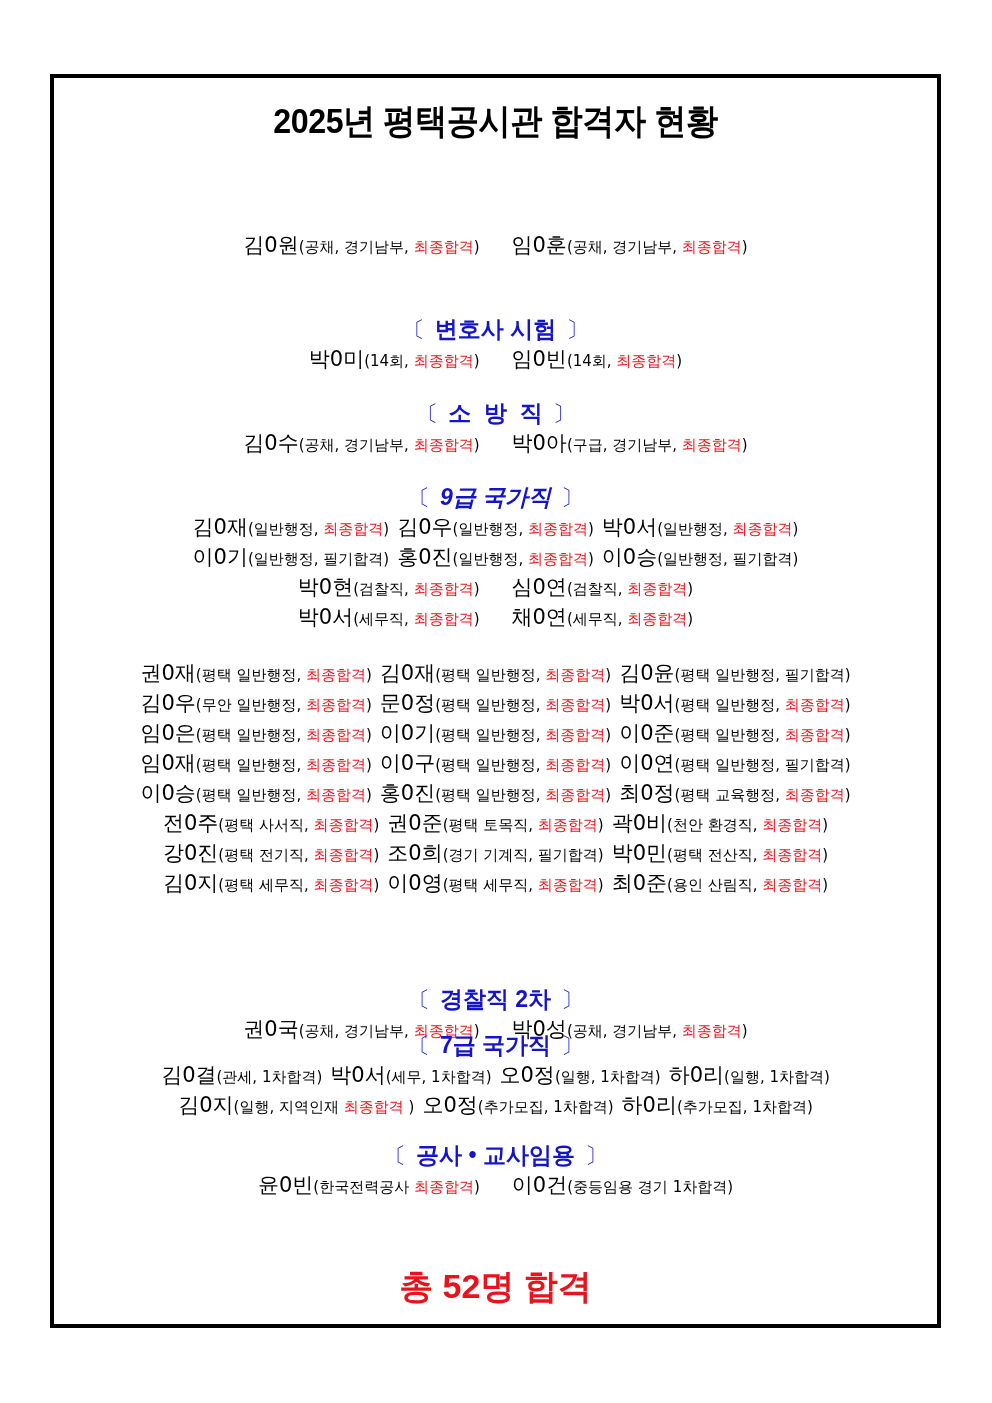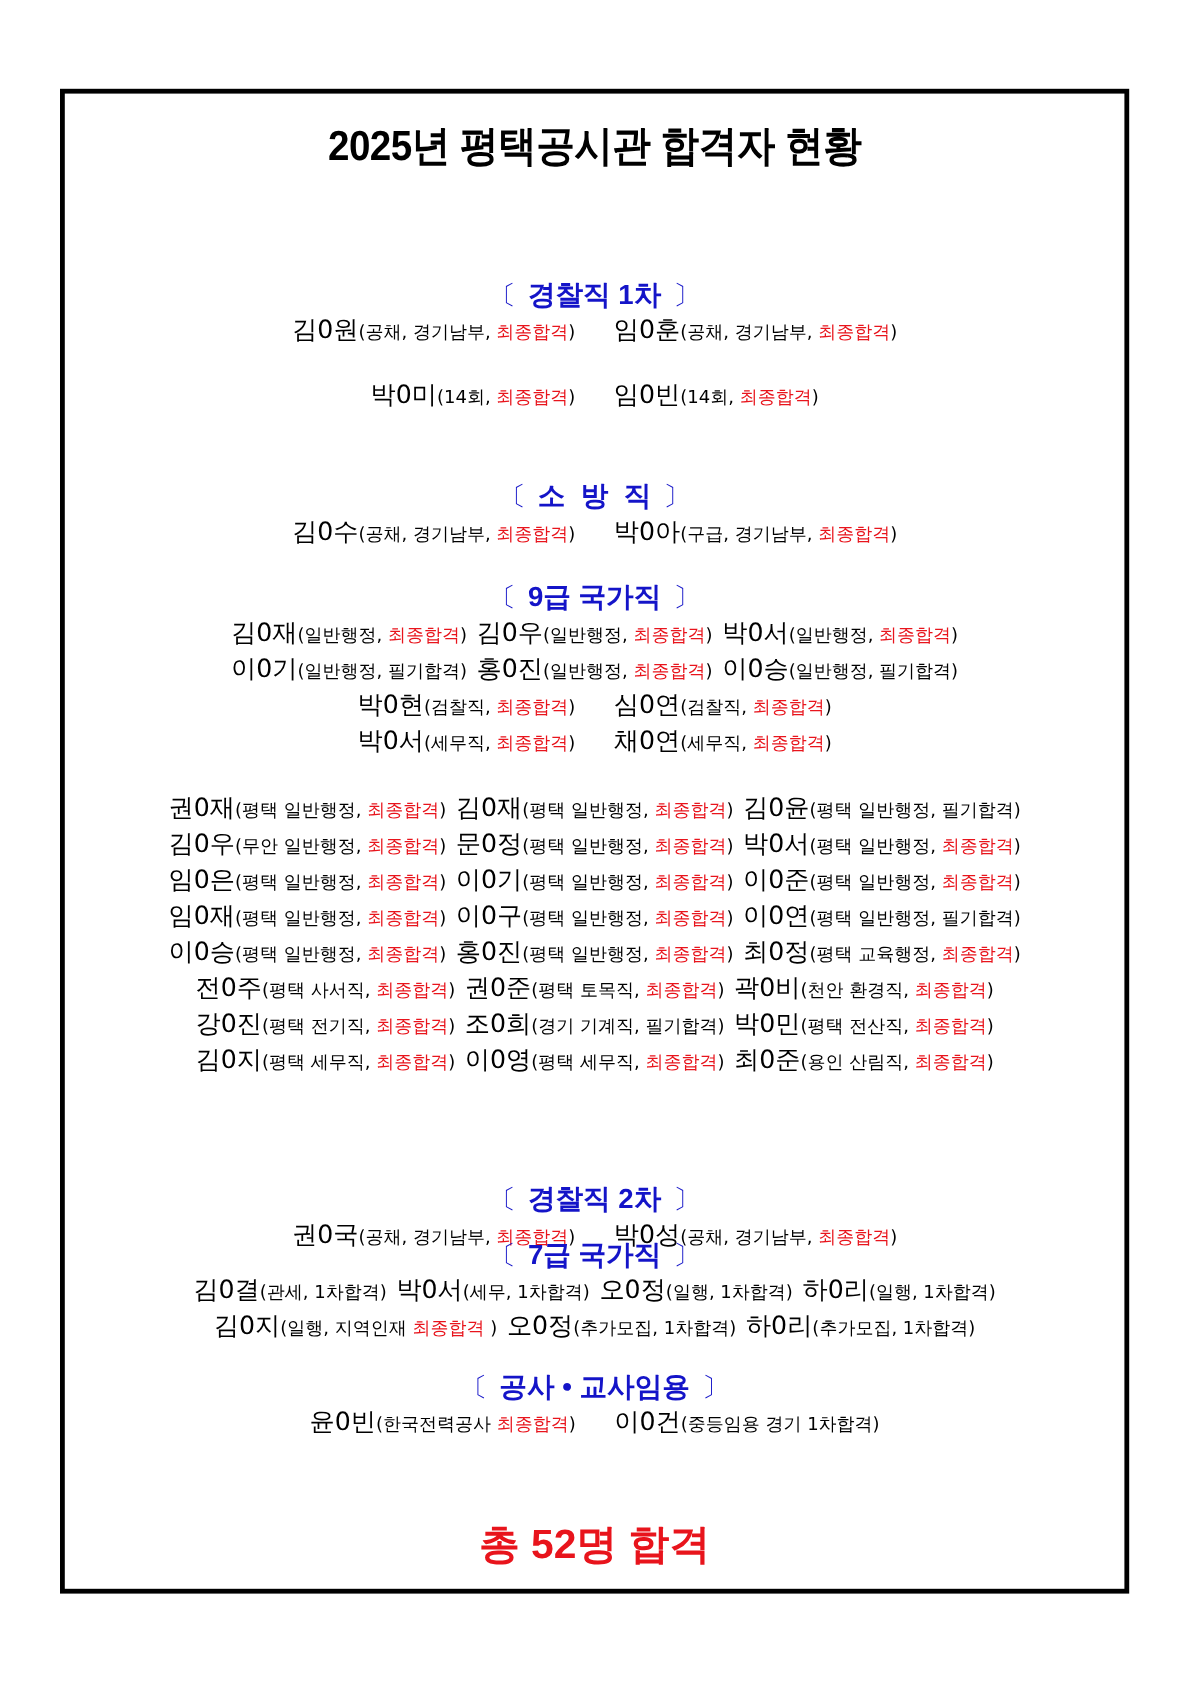--- a/index.html
+++ b/index.html
@@ -37,32 +37,32 @@
     color: #e8141c; font-weight: bold; font-size: 34px; font-family: "Liberation Sans", sans-serif;
   }
 </style>
 </head>
 <body>
 
 <div class="frame">
   <div class="title">2025년 평택공시관 합격자 현황</div>
   <div id="sections">
       <div class="section" style="top: 152px;">
-        <div class="sec-head"><span class="br">〔</span><span style="white-space: pre;">경찰직 1차</span><span class="br">〕</span></div>
         <div class="row spaced"><span class="entry"><span class="name">김0원</span><span class="detail"><span>(</span><span style="white-space: pre;">공채, 경기남부, </span><span class="red" style="white-space: pre;">최종합격</span><span>)</span></span></span><span class="entry"><span class="name">임0훈</span><span class="detail"><span>(</span><span style="white-space: pre;">공채, 경기남부, </span><span class="red" style="white-space: pre;">최종합격</span><span>)</span></span></span></div>
       </div>
       <div class="section" style="top: 236px;">
+        <div class="sec-head"><span class="br">〔</span><span style="white-space: pre;">변호사 시험</span><span class="br">〕</span></div>
         <div class="row spaced"><span class="entry"><span class="name">박0미</span><span class="detail"><span>(</span><span style="white-space: pre;">14회, </span><span class="red" style="white-space: pre;">최종합격</span><span>)</span></span></span><span class="entry"><span class="name">임0빈</span><span class="detail"><span>(</span><span style="white-space: pre;">14회, </span><span class="red" style="white-space: pre;">최종합격</span><span>)</span></span></span></div>
       </div>
       <div class="section" style="top: 320px;">
         <div class="sec-head"><span class="br">〔</span><span style="white-space: pre;">소  방  직</span><span class="br">〕</span></div>
         <div class="row spaced"><span class="entry"><span class="name">김0수</span><span class="detail"><span>(</span><span style="white-space: pre;">공채, 경기남부, </span><span class="red" style="white-space: pre;">최종합격</span><span>)</span></span></span><span class="entry"><span class="name">박0아</span><span class="detail"><span>(</span><span style="white-space: pre;">구급, 경기남부, </span><span class="red" style="white-space: pre;">최종합격</span><span>)</span></span></span></div>
       </div>
       <div class="section" style="top: 404px;">
-        <div class="sec-head"><span class="br">〔</span><span style="white-space: pre;">9급 국가직</span><span class="br">〕</span></div>
+        <div class="sec-head"><span class="br">〔</span><span style="white-space: pre; font-style: italic;">9급 국가직</span><span class="br">〕</span></div>
         <div class="row"><span class="entry"><span class="name">김0재</span><span class="detail"><span>(</span><span style="white-space: pre;">일반행정, </span><span class="red" style="white-space: pre;">최종합격</span><span>)</span></span></span><span class="entry"><span class="name">김0우</span><span class="detail"><span>(</span><span style="white-space: pre;">일반행정, </span><span class="red" style="white-space: pre;">최종합격</span><span>)</span></span></span><span class="entry"><span class="name">박0서</span><span class="detail"><span>(</span><span style="white-space: pre;">일반행정, </span><span class="red" style="white-space: pre;">최종합격</span><span>)</span></span></span></div>
         <div class="row"><span class="entry"><span class="name">이0기</span><span class="detail"><span>(</span><span style="white-space: pre;">일반행정, </span><span style="white-space: pre;">필기합격</span><span>)</span></span></span><span class="entry"><span class="name">홍0진</span><span class="detail"><span>(</span><span style="white-space: pre;">일반행정, </span><span class="red" style="white-space: pre;">최종합격</span><span>)</span></span></span><span class="entry"><span class="name">이0승</span><span class="detail"><span>(</span><span style="white-space: pre;">일반행정, </span><span style="white-space: pre;">필기합격</span><span>)</span></span></span></div>
         <div class="row spaced"><span class="entry"><span class="name">박0현</span><span class="detail"><span>(</span><span style="white-space: pre;">검찰직, </span><span class="red" style="white-space: pre;">최종합격</span><span>)</span></span></span><span class="entry"><span class="name">심0연</span><span class="detail"><span>(</span><span style="white-space: pre;">검찰직, </span><span class="red" style="white-space: pre;">최종합격</span><span>)</span></span></span></div>
         <div class="row spaced"><span class="entry"><span class="name">박0서</span><span class="detail"><span>(</span><span style="white-space: pre;">세무직, </span><span class="red" style="white-space: pre;">최종합격</span><span>)</span></span></span><span class="entry"><span class="name">채0연</span><span class="detail"><span>(</span><span style="white-space: pre;">세무직, </span><span class="red" style="white-space: pre;">최종합격</span><span>)</span></span></span></div>
       </div>
       <div class="section" style="top: 580px;">
         <div class="row"><span class="entry"><span class="name">권0재</span><span class="detail"><span>(</span><span style="white-space: pre;">평택 일반행정, </span><span class="red" style="white-space: pre;">최종합격</span><span>)</span></span></span><span class="entry"><span class="name">김0재</span><span class="detail"><span>(</span><span style="white-space: pre;">평택 일반행정, </span><span class="red" style="white-space: pre;">최종합격</span><span>)</span></span></span><span class="entry"><span class="name">김0윤</span><span class="detail"><span>(</span><span style="white-space: pre;">평택 일반행정, </span><span style="white-space: pre;">필기합격</span><span>)</span></span></span></div>
         <div class="row"><span class="entry"><span class="name">김0우</span><span class="detail"><span>(</span><span style="white-space: pre;">무안 일반행정, </span><span class="red" style="white-space: pre;">최종합격</span><span>)</span></span></span><span class="entry"><span class="name">문0정</span><span class="detail"><span>(</span><span style="white-space: pre;">평택 일반행정, </span><span class="red" style="white-space: pre;">최종합격</span><span>)</span></span></span><span class="entry"><span class="name">박0서</span><span class="detail"><span>(</span><span style="white-space: pre;">평택 일반행정, </span><span class="red" style="white-space: pre;">최종합격</span><span>)</span></span></span></div>
         <div class="row"><span class="entry"><span class="name">임0은</span><span class="detail"><span>(</span><span style="white-space: pre;">평택 일반행정, </span><span class="red" style="white-space: pre;">최종합격</span><span>)</span></span></span><span class="entry"><span class="name">이0기</span><span class="detail"><span>(</span><span style="white-space: pre;">평택 일반행정, </span><span class="red" style="white-space: pre;">최종합격</span><span>)</span></span></span><span class="entry"><span class="name">이0준</span><span class="detail"><span>(</span><span style="white-space: pre;">평택 일반행정, </span><span class="red" style="white-space: pre;">최종합격</span><span>)</span></span></span></div>
         <div class="row"><span class="entry"><span class="name">임0재</span><span class="detail"><span>(</span><span style="white-space: pre;">평택 일반행정, </span><span class="red" style="white-space: pre;">최종합격</span><span>)</span></span></span><span class="entry"><span class="name">이0구</span><span class="detail"><span>(</span><span style="white-space: pre;">평택 일반행정, </span><span class="red" style="white-space: pre;">최종합격</span><span>)</span></span></span><span class="entry"><span class="name">이0연</span><span class="detail"><span>(</span><span style="white-space: pre;">평택 일반행정, </span><span style="white-space: pre;">필기합격</span><span>)</span></span></span></div>

